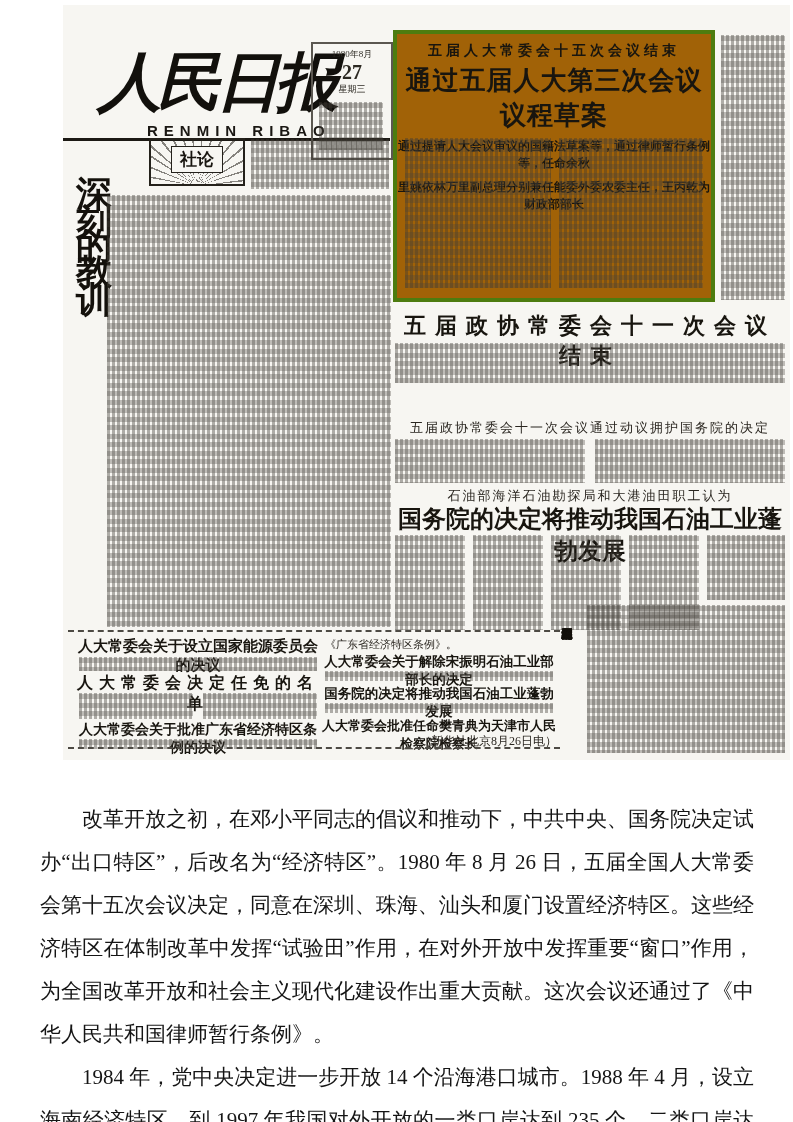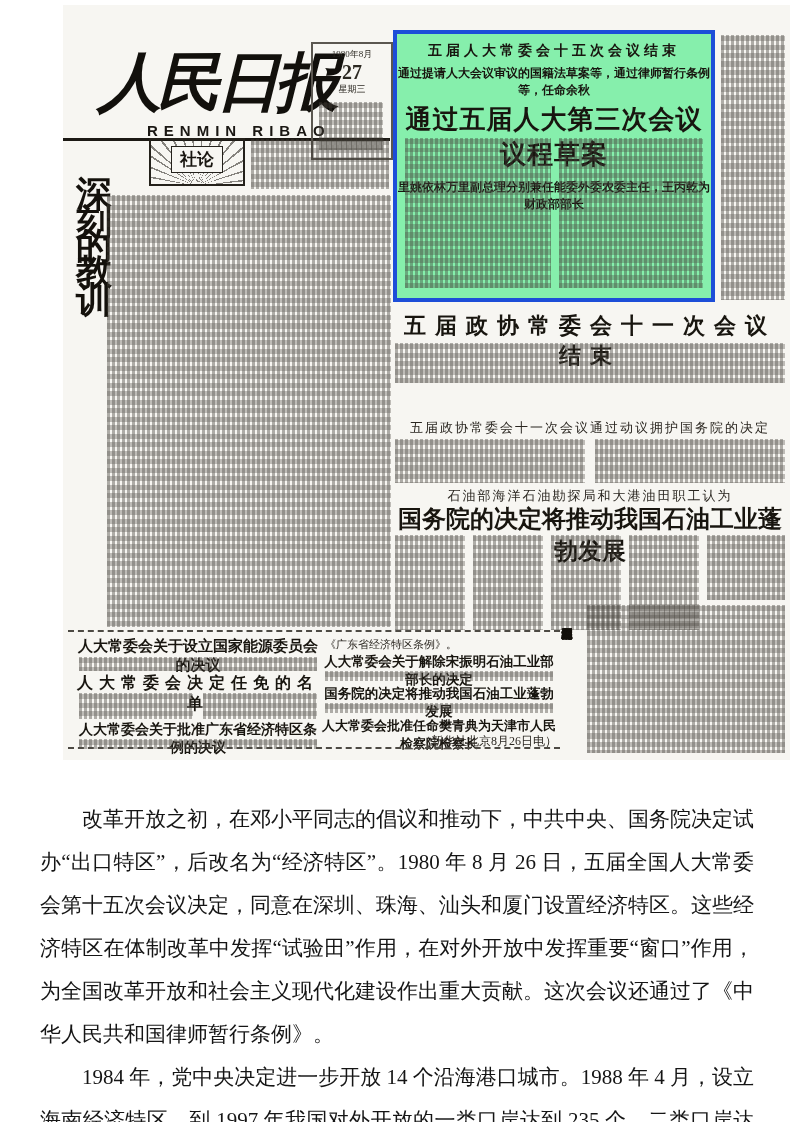--- a/index.html
+++ b/index.html
@@ -25,21 +25,21 @@
   #date-box .dm{font-size:9px;margin-top:4px;}
   #date-box .dd{font-size:20px;font-weight:bold;line-height:22px;}
   #date-box .dw{font-size:9px;margin-bottom:3px;}
   
   #editorial-badge{border:2px solid #24211b;width:92px;height:44px;text-align:center;
                    background:
                      repeating-conic-gradient(from -50deg at 50% 105%, rgba(40,36,30,.55) 0deg 2deg, rgba(247,246,242,0) 2deg 11deg);}
   #editorial-badge span{display:inline-block;margin-top:6px;padding:1px 8px;background:#f7f6f2;
                         border:1px solid #24211b;font-weight:bold;font-size:17px;color:#18150f;}
   
-  #lead-box{border:4px solid #1d4ed8;background:#86efac;}
+  #lead-box{border:4px solid #4d7c0f;background:#a16207;}
   
   #caption{position:absolute;left:40px;top:798px;width:714px;color:#151515;}
   #caption p{margin:0;font-size:21px;line-height:43px;text-align:justify;text-indent:2em;}
 </style>
 </head>
 <body>
 
 <div id="canvas">
 
   <div id="paper">
@@ -54,22 +54,22 @@
 
     <div class="abs" id="date-box" style="left:248px;top:37px;">
       <div class="dm">1980年8月</div>
       <div class="dd">27</div>
       <div class="dw">星期三</div>
       <div class="sim" style="left:6px;top:58px;width:64px;height:48px;"></div>
     </div>
 
     <div class="abs" id="lead-box" style="left:330px;top:25px;width:314px;height:264px;">
       <div class="hl" style="margin-top:8px;font-size:14px;letter-spacing:4px;">五届人大常委会十五次会议结束</div>
+      <div class="hl" style="margin-top:3px;font-size:26px;letter-spacing:1px;">通过五届人大第三次会议议程草案</div>
       <div class="hl" style="margin-top:5px;font-size:12px;">通过提请人大会议审议的国籍法草案等，通过律师暂行条例等，任命余秋</div>
-      <div class="hl" style="margin-top:3px;font-size:26px;letter-spacing:1px;">通过五届人大第三次会议议程草案</div>
       <div class="hl" style="margin-top:7px;font-size:12px;">里姚依林万里副总理分别兼任能委外委农委主任，王丙乾为财政部部长</div>
       <div class="sim" style="left:8px;top:104px;width:146px;height:150px;"></div>
       <div class="sim" style="left:162px;top:104px;width:144px;height:150px;"></div>
     </div>
 
     <div class="sim" style="left:658px;top:30px;width:64px;height:265px;"></div>
 
     <div class="abs vtext" style="left:6px;top:142px;height:330px;font-size:36px;font-weight:900;letter-spacing:26px;color:#14110c;">深刻的教训</div>
     <div class="abs" id="editorial-badge" style="left:86px;top:133px;">
       <span>社论</span>

